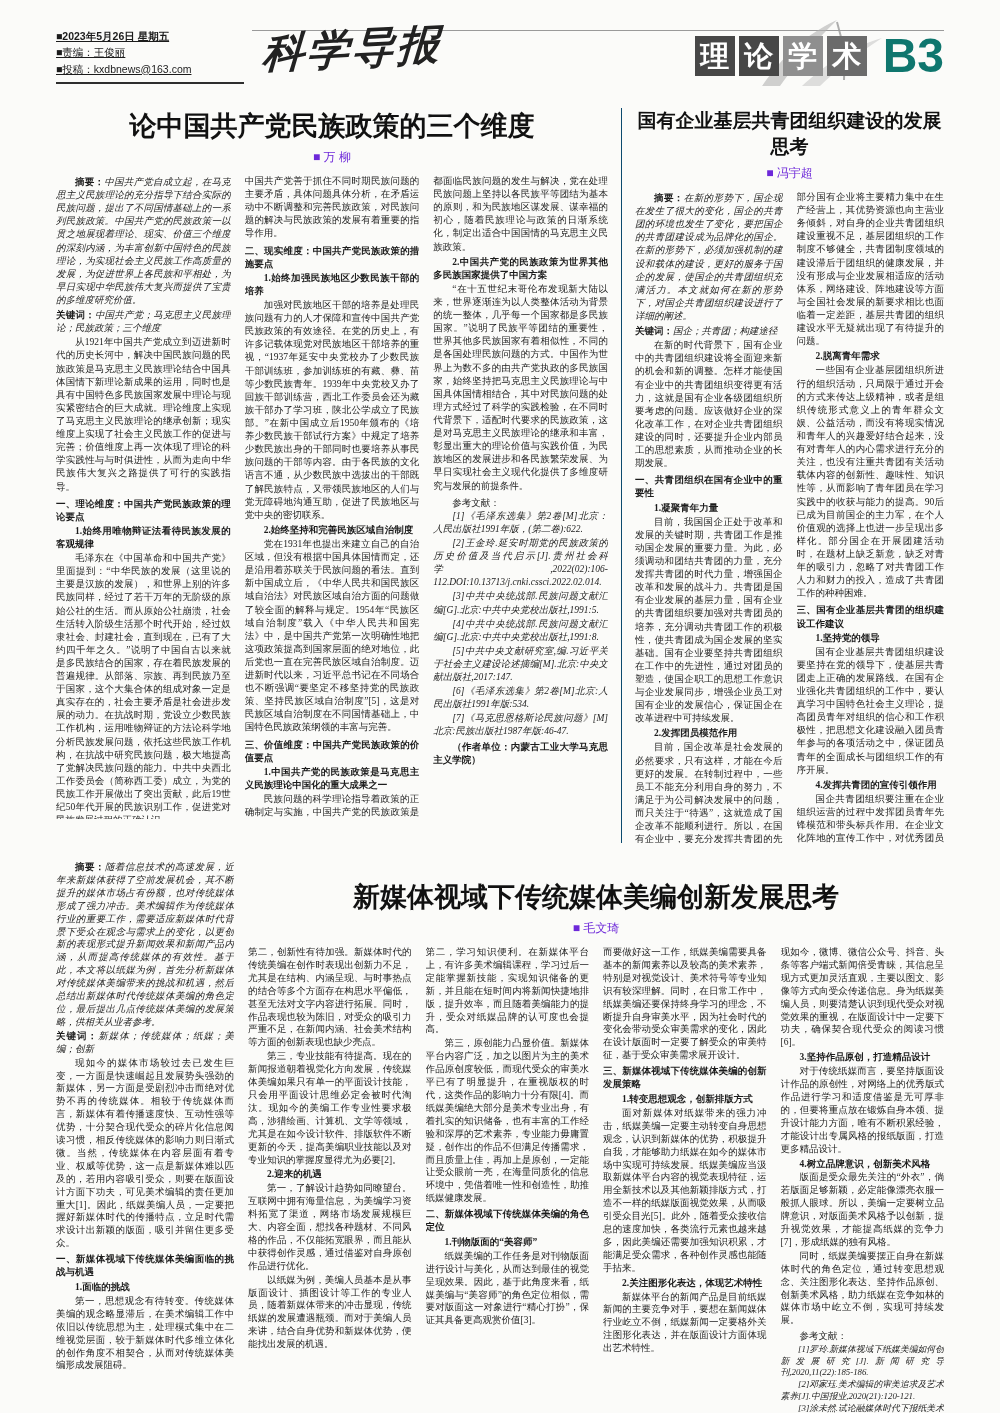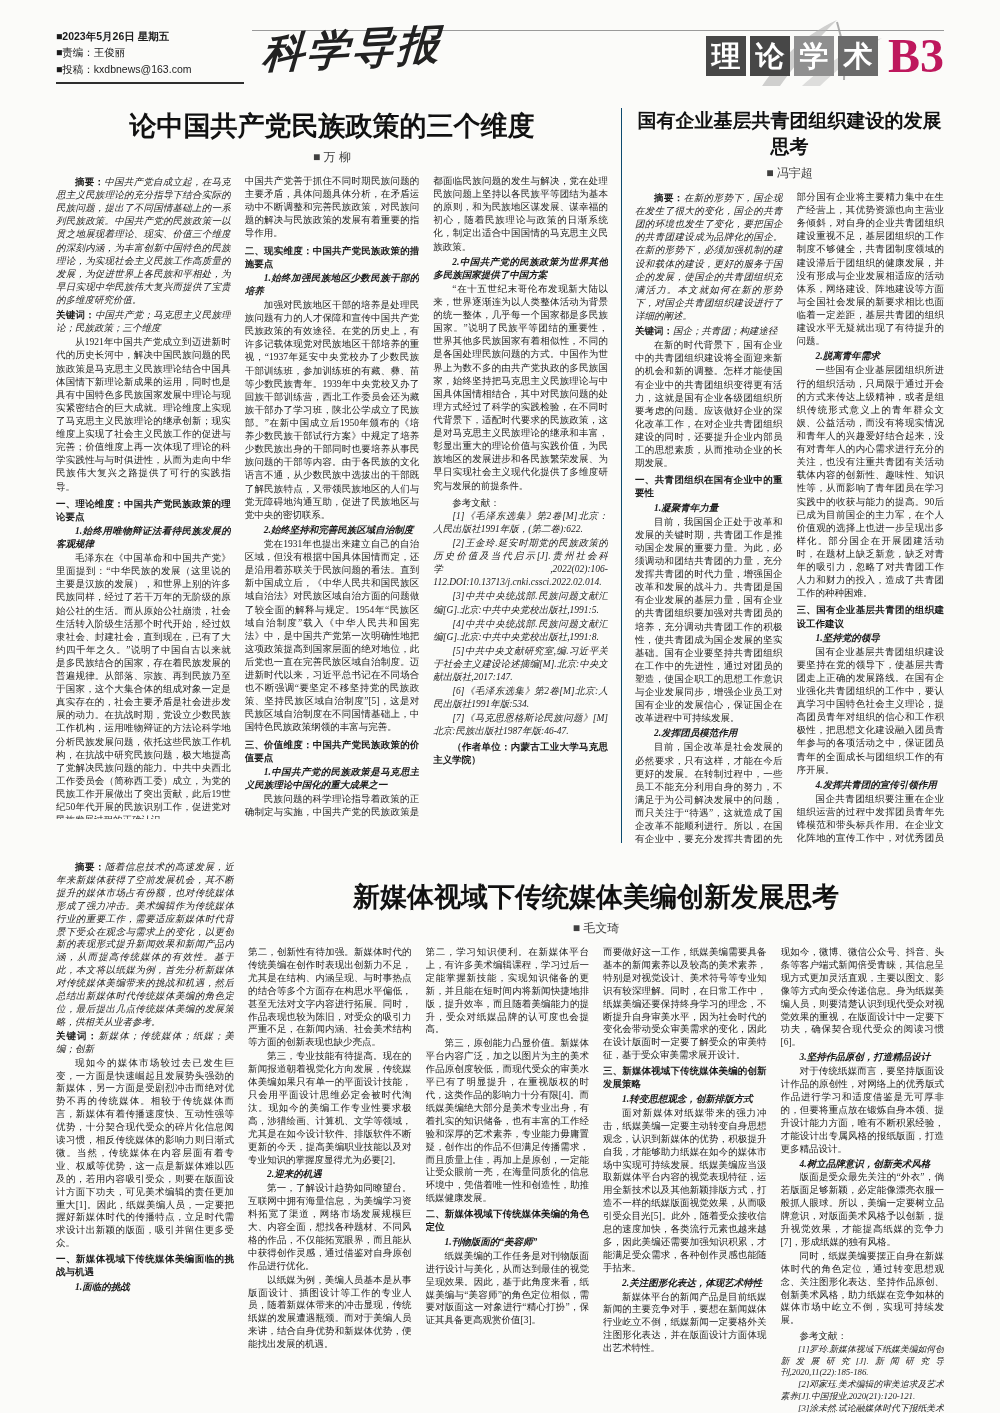--- a/index.html
+++ b/index.html
@@ -16,20 +16,21 @@
   }
   
   .header{position:relative;display:flex;align-items:flex-start;height:72px;margin-bottom:10px;}
   .head-rule{position:absolute;top:4px;left:196px;right:0;border-top:1px solid #9a9a9a;}
   .head-left{
     width:188px;flex:0 0 auto;
     font-family:"Liberation Sans","DejaVu Sans",sans-serif;
     font-size:10.5px;line-height:1.55;
     border-bottom:2.5px solid #2e2e2e;
     padding:2px 0 5px 0;
+    text-decoration:underline;
   }
   .head-left .hl1{font-weight:bold;}
   .masthead{
     flex:0 0 auto;
     margin:2px 0 0 18px;
     font-family:"DejaVu Serif","Liberation Serif",serif;
     font-weight:bold;font-style:italic;
     font-size:42px;line-height:1;
     letter-spacing:3px;
     transform:rotate(-3deg) skewX(-6deg);
@@ -42,47 +43,47 @@
     display:inline-block;width:40px;height:40px;line-height:40px;
     text-align:center;margin-left:4px;
     background:#474747;color:#fff;
     font-family:"Liberation Sans","DejaVu Sans",sans-serif;
     font-weight:bold;font-size:29px;
   }
   .badge.light{background:#8f8f8f;}
   .badge.mid{background:#6b6b6b;}
   .pageno{
     position:relative;z-index:1;
-    font-family:Liberation Serif, serif;
+    font-family:Liberation Sans, sans-serif;
     font-weight:bold;font-size:48px;line-height:1;
-    margin-left:10px;color:#be185d;
+    margin-left:16px;color:#0f766e;
   }
   
   .art-title{
     text-align:center;font-weight:bold;
     font-family:"Liberation Sans","DejaVu Sans",sans-serif;
     color:#111;
   }
   .art-author{
     text-align:center;
     font-family:"Liberation Sans","DejaVu Sans",sans-serif;
-    font-size:12px;color:#404040;margin:5px 0 9px 0;
+    font-size:12px;color:#6d28d9;margin:5px 0 9px 0;
   }
   .cols{display:flex;}
   .col{flex:1 1 0;overflow:hidden;text-align:justify;}
   .col + .col{margin-left:14px;}
   
   .col p{margin:0 0 1px 0;}
   .b-p{text-indent:2em;}
   .b-pc{text-indent:0;}
   .b-abstract{font-style:italic;text-indent:2em;}
   .b-keywords{font-style:italic;text-indent:0;}
   .b-abstract b,.b-keywords b{font-style:normal;font-family:"Liberation Sans","DejaVu Sans",sans-serif;}
   .b-h1{font-family:"Liberation Sans","DejaVu Sans",sans-serif;font-weight:bold;text-indent:0;margin:3px 0 2px 0 !important;}
-  .b-h2{font-weight:bold;font-style:italic;text-indent:2em;margin:2px 0 1px 0 !important;}
+  .b-h2{font-weight:bold;text-indent:2em;margin:2px 0 1px 0 !important;}
   .b-reflabel{font-family:"Liberation Sans","DejaVu Sans",sans-serif;font-weight:normal;text-indent:2em;margin-top:3px !important;}
   .b-ref{font-style:italic;text-indent:2em;}
   .b-unit{font-family:"Liberation Sans","DejaVu Sans",sans-serif;font-weight:bold;text-indent:2em;}
   
   .top-section{display:flex;margin-bottom:18px;}
   .art1{flex:0 0 552px;}
   .art1 .art-title{font-size:27px;}
   .art1 .col{height:644px;font-size:9.5px;line-height:1.38;}
   .art2{flex:1 1 auto;border-left:1px solid #0c4a6e;margin-left:13px;padding-left:13px;}
   .art2 .art-title{font-size:19px;}
@@ -195,20 +196,21 @@
 
   </div>
 
   <div class="art3">
     <div class="art3-left">
         <p class="b-abstract"><b>摘要：</b>随着信息技术的高速发展，近年来新媒体获得了空前发展机会，其不断提升的媒体市场占有份额，也对传统媒体形成了强力冲击。美术编辑作为传统媒体行业的重要工作，需要适应新媒体时代背景下受众在观念与需求上的变化，以更创新的表现形式提升新闻效果和新闻产品内涵，从而提高传统媒体的有效性。基于此，本文将以纸媒为例，首先分析新媒体对传统媒体美编带来的挑战和机遇，然后总结出新媒体时代传统媒体美编的角色定位，最后提出几点传统媒体美编的发展策略，供相关从业者参考。</p>
         <p class="b-keywords"><b>关键词：</b>新媒体；传统媒体；纸媒；美编；创新</p>
         <p class="b-p">现如今的媒体市场较过去已发生巨变，一方面是快速崛起且发展势头强劲的新媒体，另一方面是受剧烈冲击而绝对优势不再的传统媒体。相较于传统媒体而言，新媒体有着传播速度快、互动性强等优势，十分契合现代受众的碎片化信息阅读习惯，相反传统媒体的影响力则日渐式微。当然，传统媒体在内容层面有着专业、权威等优势，这一点是新媒体难以匹及的，若用内容吸引受众，则要在版面设计方面下功夫，可见美术编辑的责任更加重大[1]。因此，纸媒美编人员，一定要把握好新媒体时代的传播特点，立足时代需求设计出新颖的版面，吸引并留住更多受众。</p>
         <p class="b-h1">一、新媒体视域下传统媒体美编面临的挑战与机遇</p>
         <p class="b-h2">1.面临的挑战</p>
+        <p class="b-p">第一，思想观念有待转变。传统媒体美编的观念略显滞后，在美术编辑工作中依旧以传统思想为主，处理模式集中在二维视觉层面，较于新媒体时代多维立体化的创作角度不相契合，从而对传统媒体美编形成发展阻碍。</p>
       </div>
     <div class="art3-right">
       <div class="art-title">新媒体视域下传统媒体美编创新发展思考</div>
       <div class="art-author">■ 毛文琦</div>
       <div class="art3-cols">
         <div class="col">
             <p class="b-pc">第二，创新性有待加强。新媒体时代的传统美编在创作时表现出创新力不足，尤其是在结构、内涵呈现、与时事热点的结合等多个方面存在构思水平偏低，甚至无法对文字内容进行拓展。同时，作品表现也较为陈旧，对受众的吸引力严重不足，在新闻内涵、社会美术结构等方面的创新表现也缺少亮点。</p>
             <p class="b-p">第三，专业技能有待提高。现在的新闻报道朝着视觉化方向发展，传统媒体美编如果只有单一的平面设计技能，只会用平面设计思维必定会被时代淘汰。现如今的美编工作专业性要求极高，涉猎绘画、计算机、文学等领域，尤其是在如今设计软件、排版软件不断更新的今天，提高美编职业技能以及对专业知识的掌握度显得尤为必要[2]。</p>
             <p class="b-h2">2.迎来的机遇</p>
             <p class="b-p">第一，了解设计趋势如同瞭望台。互联网中拥有海量信息，为美编学习资料拓宽了渠道，网络市场发展规模巨大、内容全面，想找各种题材、不同风格的作品，不仅能拓宽眼界，而且能从中获得创作灵感，通过借鉴对自身原创作品进行优化。</p>

